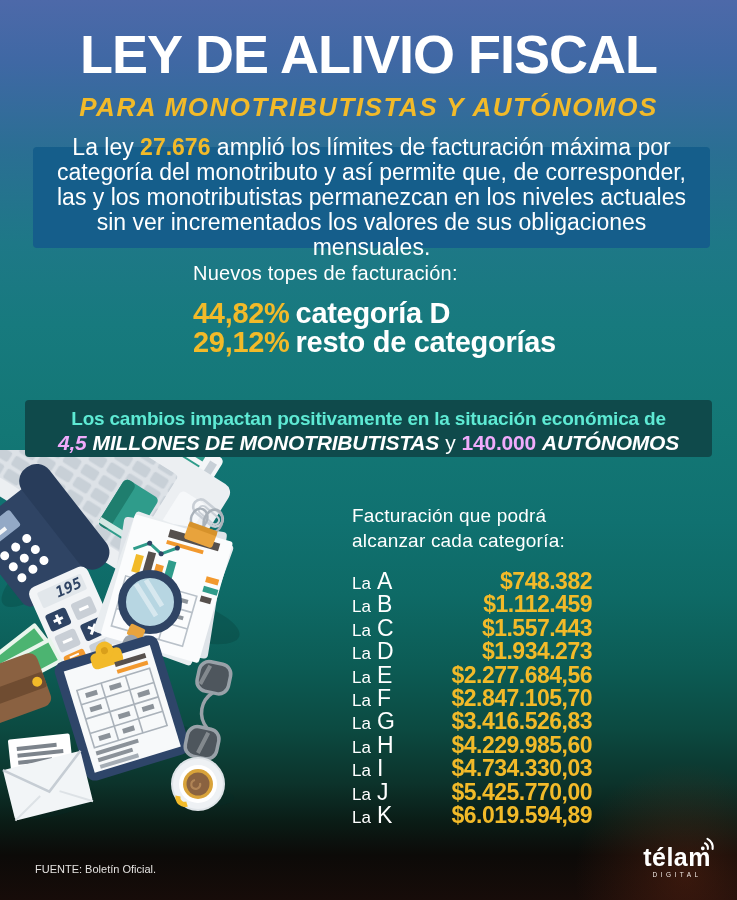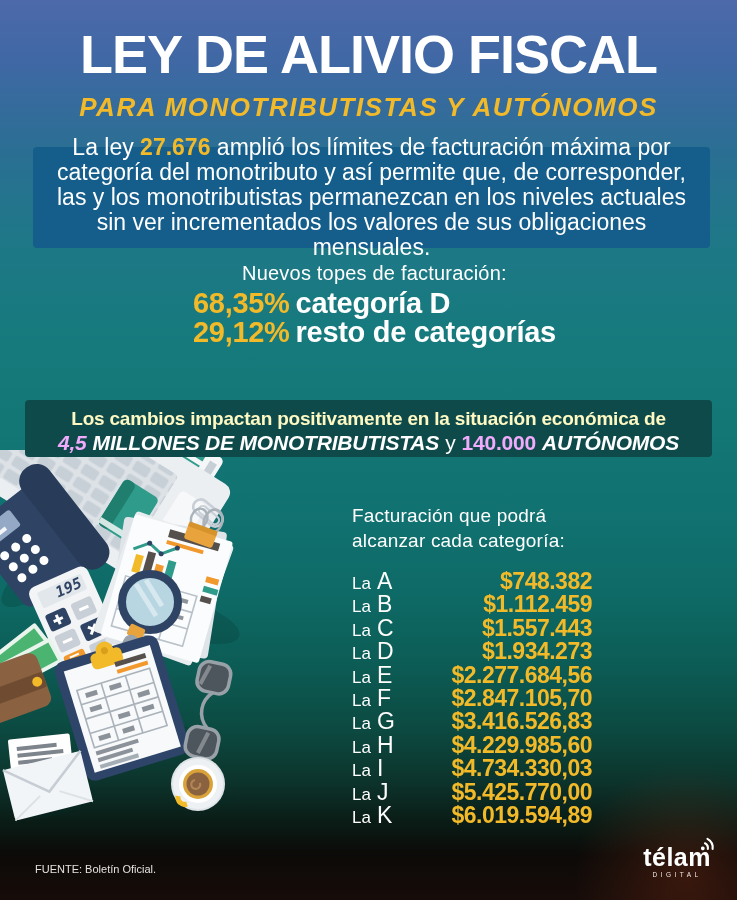--- a/index.html
+++ b/index.html
@@ -15,26 +15,26 @@
   }
   .title{position:absolute;top:25px;left:0;right:0;text-align:center;color:#fff;
     font-size:54px;font-weight:bold;letter-spacing:-1px;line-height:1.1;}
   .subtitle{position:absolute;top:92px;left:0;right:0;text-align:center;color:#f2ba29;
     font-size:26px;font-weight:bold;font-style:italic;letter-spacing:1.5px;}
   .law-box{position:absolute;left:33px;right:27px;top:147px;height:101px;background:#155e8b;
     border-radius:4px;display:flex;align-items:center;justify-content:center;z-index:2;}
   .law-text{margin:0;text-align:center;color:#fff;font-size:23px;line-height:25px;max-width:650px;}
   .law-num{color:#f2ba29;font-weight:bold;}
   .caps{position:absolute;left:193px;top:262px;z-index:2;}
-  .caps-h{color:#fff;font-size:20px;letter-spacing:.2px;margin-bottom:4px;text-align:center;}
+  .caps-h{color:#fff;font-size:20px;letter-spacing:.2px;margin-bottom:14px;}
   .cap-line{font-size:29px;font-weight:bold;color:#fff;line-height:29px;letter-spacing:-.3px;}
   .cap-line .pct{color:#f2ba29;margin-right:6px;}
   .impact{position:absolute;left:25px;right:25px;top:400px;height:57px;background:#0f4a4b;
     border-radius:4px;text-align:center;z-index:2;}
-  .impact-l1{color:#fef9c3;font-weight:bold;font-size:19px;margin-top:8px;letter-spacing:-.2px;}
+  .impact-l1{color:#5eead4;font-weight:bold;font-size:19px;margin-top:8px;letter-spacing:-.2px;}
   .impact-l2{font-size:21px;margin-top:1px;letter-spacing:-.2px;}
   .impact-l2 span{margin:0 3px;}
   .yel{color:#f0abfc;} .wht{color:#fff;} .bld{font-weight:bold;} .ita{font-style:italic;}
   .desk{position:absolute;left:0;top:450px;z-index:1;}
   .billing{position:absolute;left:352px;top:503px;width:240px;z-index:2;}
   .billing-h{color:#fff;font-size:19px;line-height:25px;letter-spacing:.2px;}
   .rows{margin-top:15px;}
   .row{display:flex;align-items:baseline;height:23.4px;}
   .la{font-size:17px;color:#fff;width:25px;}
   .letter{font-size:23px;color:#fff;width:29px;}
@@ -53,21 +53,21 @@
 
   <div class="title">LEY DE ALIVIO FISCAL</div>
   <div class="subtitle">PARA MONOTRIBUTISTAS Y AUTÓNOMOS</div>
 
   <div class="law-box">
     <p class="law-text"><span>La ley </span><span class="law-num">27.676</span><span> amplió los límites de facturación máxima por categoría del monotributo y así permite que, de corresponder, las y los monotributistas permanezcan en los niveles actuales sin ver incrementados los valores de sus obligaciones mensuales.</span></p>
   </div>
 
   <div class="caps">
     <div class="caps-h">Nuevos topes de facturación:</div>
-    <div class="cap-line"><span class="pct">68,35%</span><span>categoría D</span></div>
+    <div class="cap-line"><span class="pct">44,82%</span><span>categoría D</span></div>
     <div class="cap-line"><span class="pct">29,12%</span><span>resto de categorías</span></div>
   </div>
 
   <div class="impact">
     <div class="impact-l1">Los cambios impactan positivamente en la situación económica de</div>
     <div class="impact-l2">
       <span class="yel bld ita">4,5</span><span class="wht bld ita">MILLONES DE MONOTRIBUTISTAS</span><span class="wht">y</span><span class="yel bld">140.000</span><span class="wht bld ita">AUTÓNOMOS</span>
     </div>
   </div>
 

